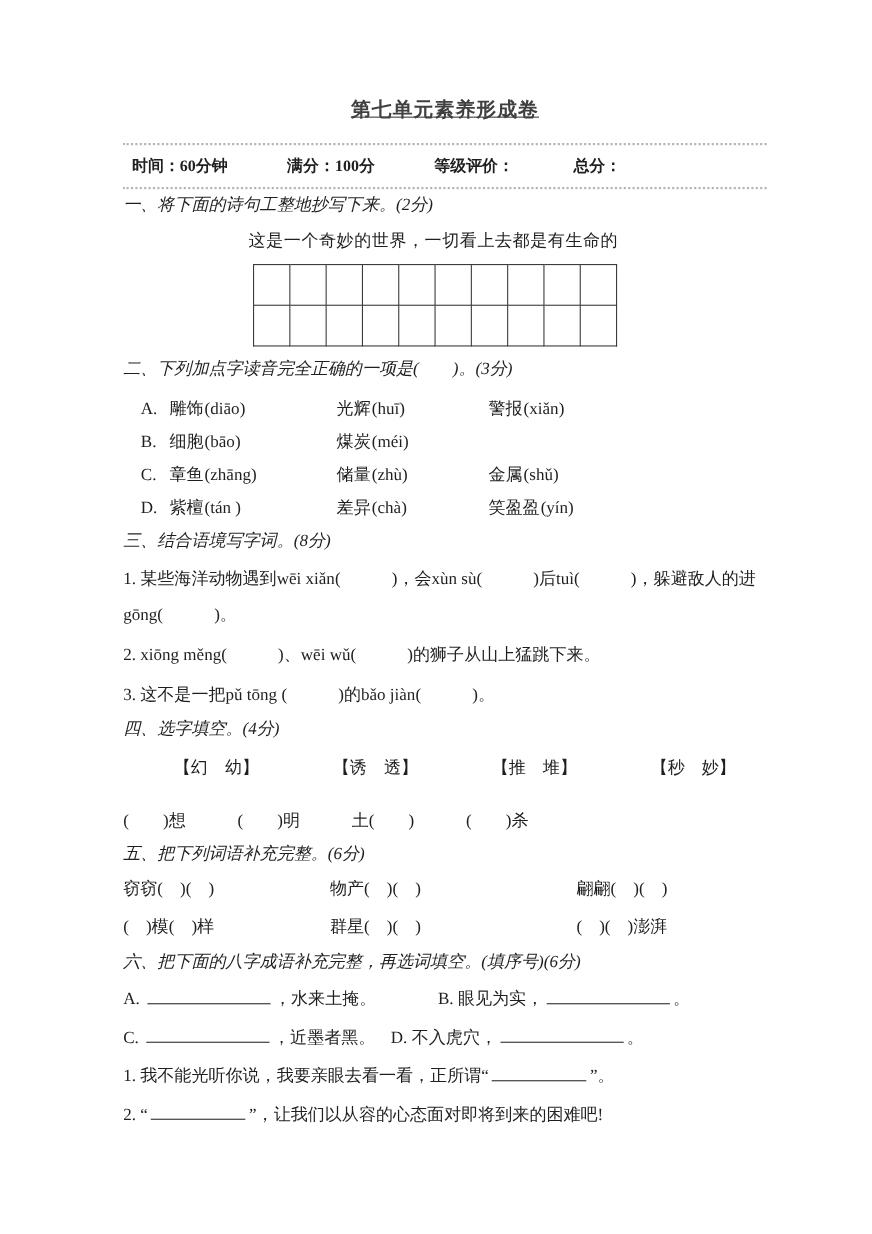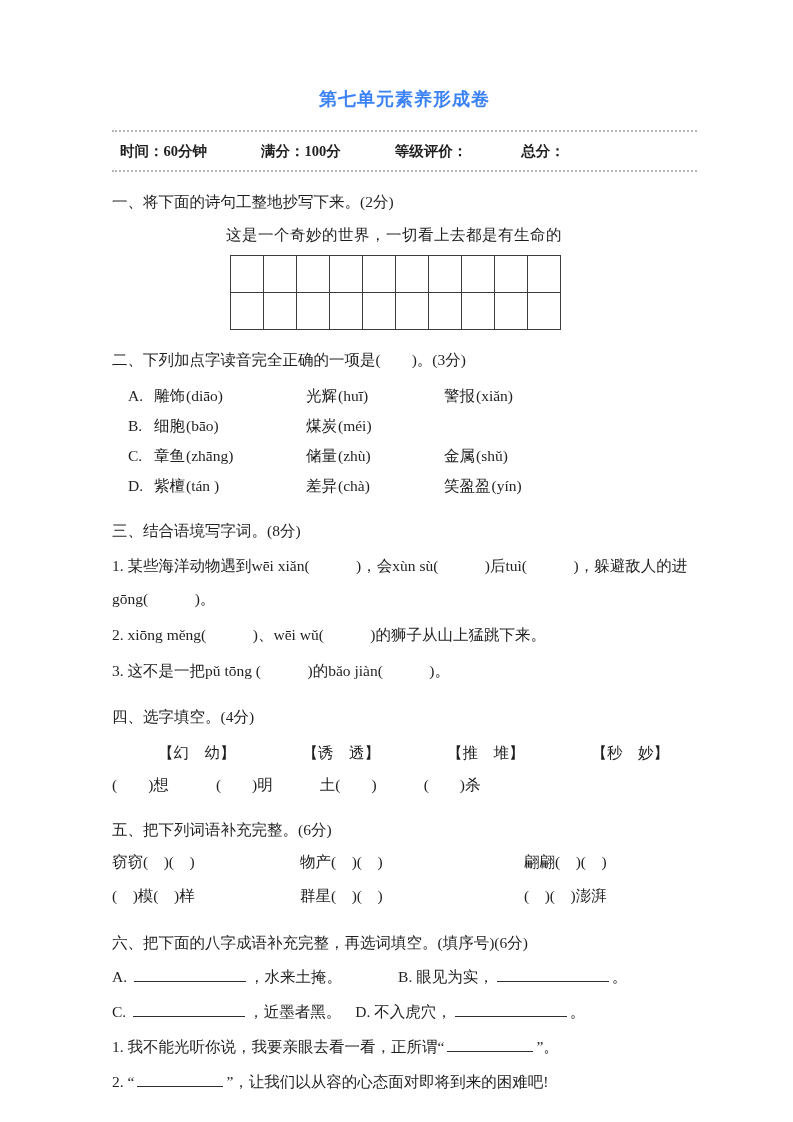--- a/index.html
+++ b/index.html
@@ -11,21 +11,21 @@
   }
   .page { padding:86px 96px 0 112px; }
 
   .title { text-align:center; font-size:18px; font-weight:bold; letter-spacing:1px; margin-bottom:16px; }
 
   .dotted-line { border-top:2px dotted #b5b5b5; height:0; }
 
   .info-bar { display:flex; align-items:center; font-weight:bold; font-size:14.5px; padding:8px 8px; gap:54px; }
   .info-bar span { white-space:nowrap; }
 
-  .q-heading { margin-top:15px; line-height:30px; }
+  .q-heading { line-height:30px;font-style:italic; }
 
   
   .q1-sentence { margin:6px 0 8px 114px; letter-spacing:0.5px; }
   .copy-grid { border-collapse:collapse; margin:4px 0 6px 118px; }
   .copy-grid td { width:33px; height:37px; border:1px solid #3c3c3c; }
 
   
   .q2-options { margin-top:6px; }
   .q2-row { display:flex; line-height:30px; margin-left:16px; }
   .q2-label { width:26px; }
@@ -33,42 +33,42 @@
   .q2-cell:nth-child(3) { width:138px; }
   .dotted { position:relative; }
   .dotted::after { content:"·"; position:absolute; left:50%; transform:translateX(-50%); bottom:-0.55em; font-weight:bold; }
   .pinyin-text { margin-left:1px; }
 
   
   .q3-line { line-height:33px; margin-top:3px; }
 
   
   .q4-brackets { display:flex; gap:67px; padding-left:46px; line-height:30px; margin-top:6px; }
-  .q4-row { line-height:30px; margin-top:2px; }
+  .q4-row { line-height:30px; margin-top:18px; }
   .q4-row span { display:inline-block; width:100px; }
 
   
   .q5-row { display:flex; line-height:34px; }
   .q5-row span:nth-child(1) { width:188px; }
   .q5-row span:nth-child(2) { width:224px; }
 
   
   .q6-line { line-height:33px; margin-top:2px; white-space:nowrap; }
   .blank { display:inline-block; width:112px; height:15px; border-bottom:1px solid #2e2e2e; vertical-align:baseline; margin:0 3px; }
   .blank.quote { width:86px; }
   .spacer-ab { display:inline-block; width:56px; }
   .spacer-cd { display:inline-block; width:14px; }
   .lbl { margin-right:4px; }
 </style>
 </head>
 <body>
 
 <div class="page">
 
-  <h1 class="title" style="color: #3b82f6;">第七单元素养形成卷</h1>
+  <h1 class="title" style="color: #404040; text-decoration: underline;">第七单元素养形成卷</h1>
 
   <div class="dotted-line"></div>
 
   <div class="info-bar">
     <span>时间：60分钟</span>
     <span>满分：100分</span>
     <span>等级评价：</span>
     <span>总分：</span>
   </div>
 

